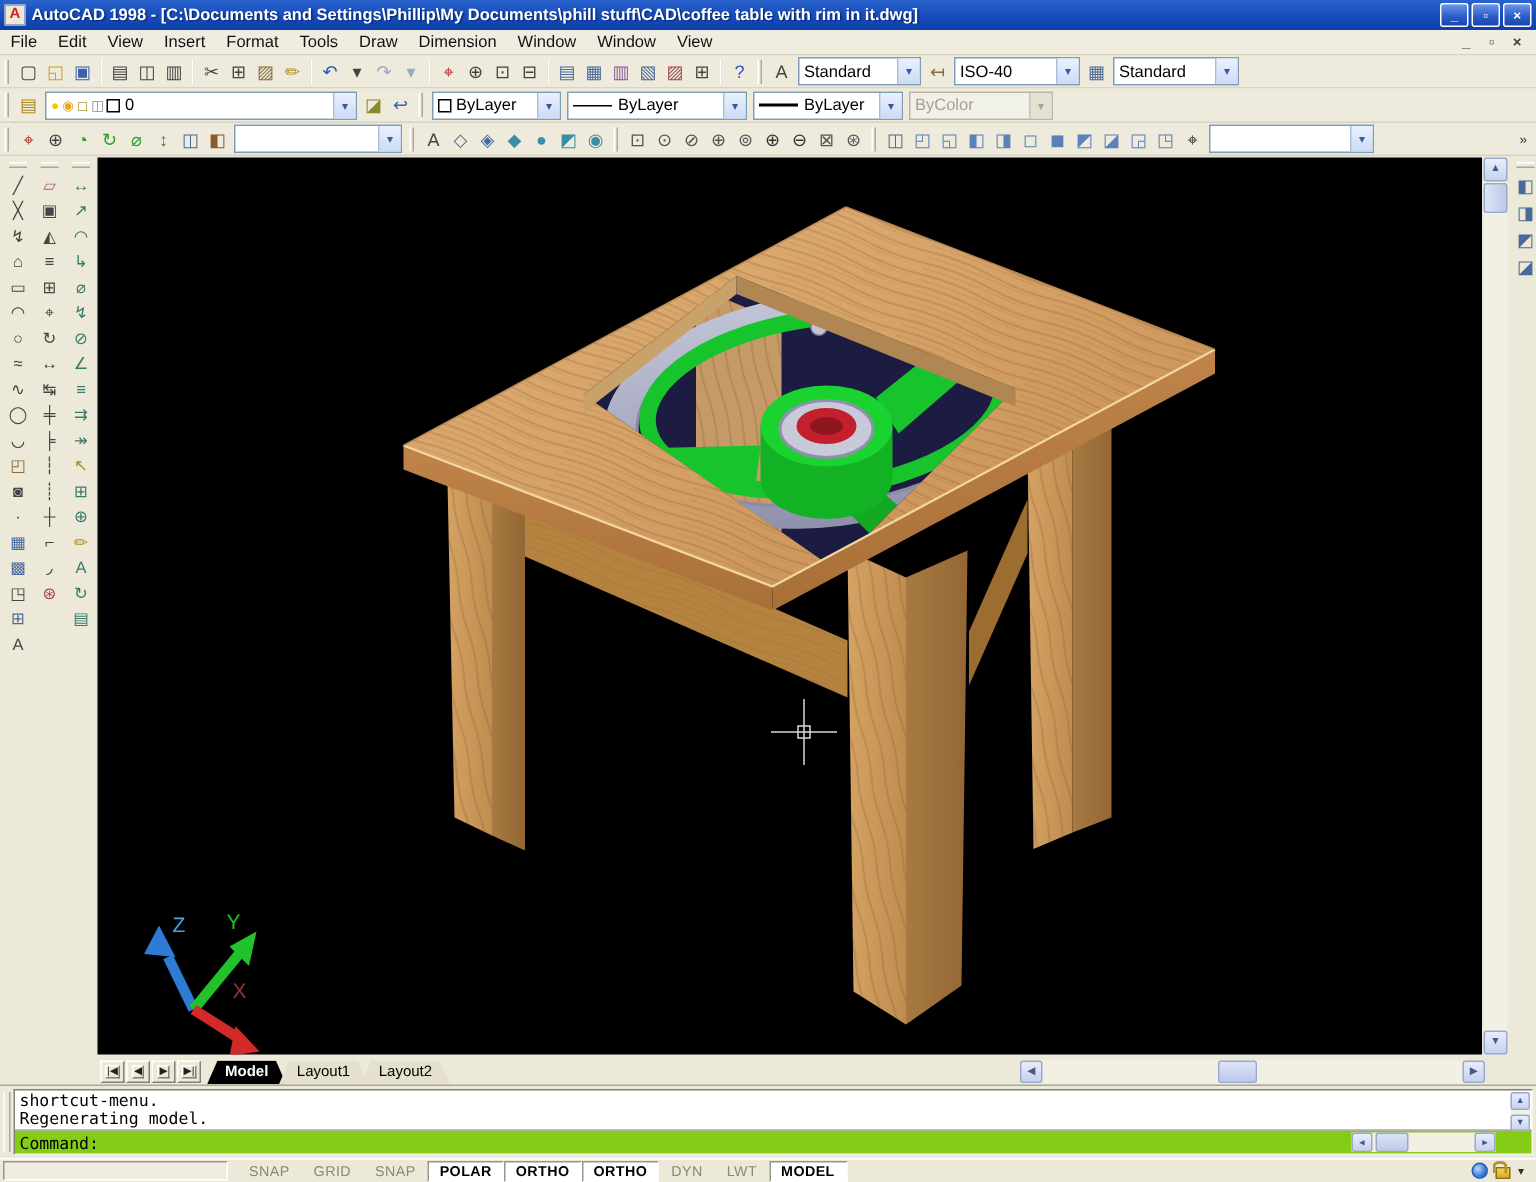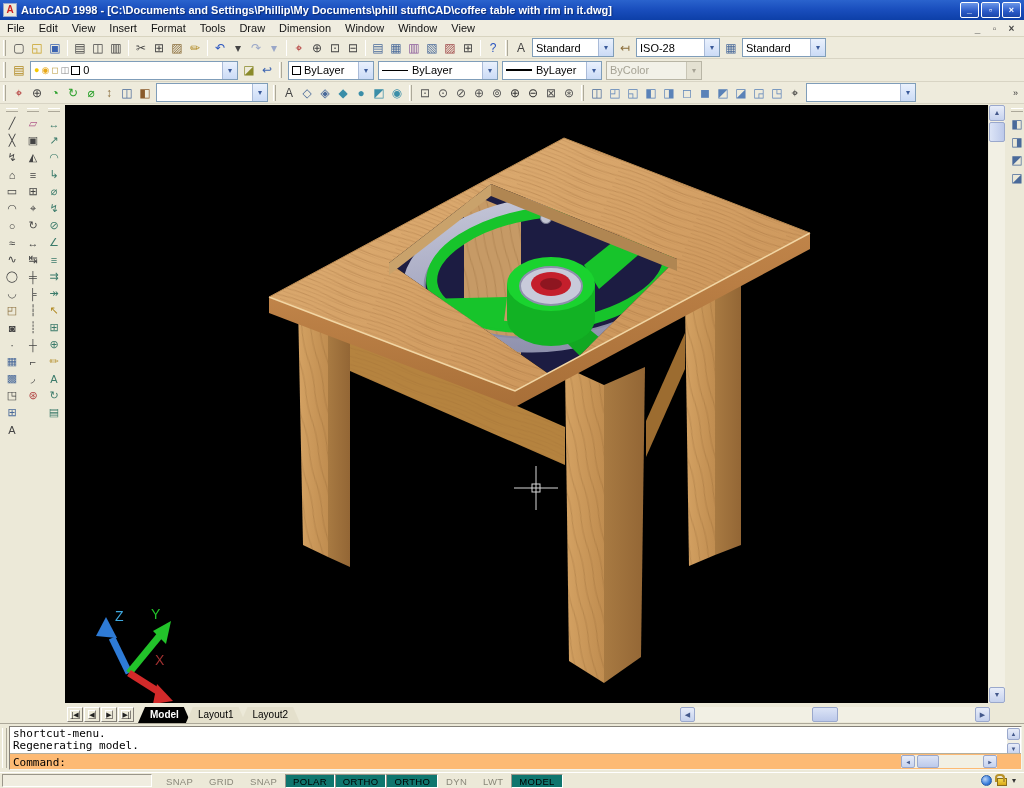--- a/index.html
+++ b/index.html
@@ -98,36 +98,36 @@
     border-left:1px solid #fff; border-right:1px solid #aca899; }
   #cmdbox { position:absolute; left:9px; top:2px; right:2px; bottom:2px; background:#fff;
     border:1px solid; border-color:#848078 #f6f4ec #f6f4ec #848078; }
   #cmdhist { position:absolute; left:3px; top:1px; right:16px; height:26px; overflow:hidden;
     font:11px "DejaVu Sans Mono",monospace; color:#000; }
   #cmdhist div { height:12px; line-height:12px; }
   #cmdvscroll { position:absolute; right:1px; top:1px; width:13px; height:27px; background:#f2f0e4; }
   #cmdvscroll .sbtn { width:13px; height:12px; line-height:10px; font-size:6px; }
   #cmdvscroll .down { top:auto; bottom:0; }
   #cmdline { position:absolute; left:0; right:0; bottom:0; height:16px; border-top:1px solid #b4b0a0;
-    font:11px "DejaVu Sans Mono",monospace; padding:2px 0 0 3px; background:#fdba74; }
+    font:11px "DejaVu Sans Mono",monospace; padding:2px 0 0 3px; background:#84cc16; }
   #cmdhscroll { position:absolute; right:24px; bottom:1px; width:96px; height:13px; background:#f2f0e4; }
   #cmdhscroll .sbtn { width:14px; height:13px; line-height:11px; font-size:6px; }
   #cmdhscroll .left { left:0; } #cmdhscroll .right { left:auto; right:0; }
   #cmdhthumb { position:absolute; left:16px; top:0; width:22px; height:13px;
     background:linear-gradient(180deg,#dce4f6,#bcc9ea); border:1px solid #9aa8cc; border-radius:2px; }
 
   
   #statusbar { position:absolute; left:0; top:772px; width:1024px; height:16px; background:#ece9d8;
     border-top:1px solid #fff; display:flex; align-items:center; font-size:10px; }
   #coords { width:150px; height:13px; margin:0 6px 0 2px; background:#f0ede0;
     border:1px solid; border-color:#9a968a #fff #fff #9a968a; font-size:9px; padding:0 4px; color:#333; }
   .sbtnT { padding:0 7px; height:14px; line-height:13px; color:#8a887a; letter-spacing:.3px;
     border:1px solid transparent; font-size:9.5px; }
-  .sbtnT.on { color:#000; border-color:#9a968a #fff #fff #9a968a; background:#0f766e;
-    border-style:solid; border-width:1px; }
+  .sbtnT.on { color:#000; border-color:#9a968a #fff #fff #9a968a; background:#ffffff;
+    border-style:solid; border-width:1px;font-weight:bold; }
   #tray { margin-left:auto; display:flex; align-items:center; gap:5px; padding-right:8px; }
   #comm-icon { width:11px; height:11px; border-radius:50%;
     background:radial-gradient(circle at 35% 35%,#bcd6f8,#3a7edc 60%,#1a4e9c); border:1px solid #2a5eac; }
   #lock-icon { position:relative; width:10px; height:8px; margin-top:3px;
     background:linear-gradient(180deg,#f6d84a,#d8a818); border:1px solid #8a6d1a; }
   #lock-icon:before { content:""; position:absolute; left:-3px; top:-5px; width:6px; height:6px;
     border:2px solid #b8922a; border-bottom:none; border-radius:4px 4px 0 0; }
   #tray-arrow { color:#333; font-size:8px; }
 </style>
 </head>
@@ -252,21 +252,21 @@
         </span>
       </span>
     <span class="grip"></span>
     <span class="tbtn">A</span>
     <span class="combo" style="width:82px">
       <span class="cval">Standard</span>
       <span class="arrow">▾</span>
     </span>
     <span class="tbtn" style="color:#8a6d3b">↤</span>
     <span class="combo" style="width:84px">
-      <span class="cval">ISO-28</span>
+      <span class="cval">ISO-40</span>
       <span class="arrow">▾</span>
     </span>
     <span class="tbtn" style="color:#4a6a9a">▦</span>
     <span class="combo" style="width:84px">
       <span class="cval">Standard</span>
       <span class="arrow">▾</span>
     </span>
   </div>
 
   <div class="tbrow" id="row2">

